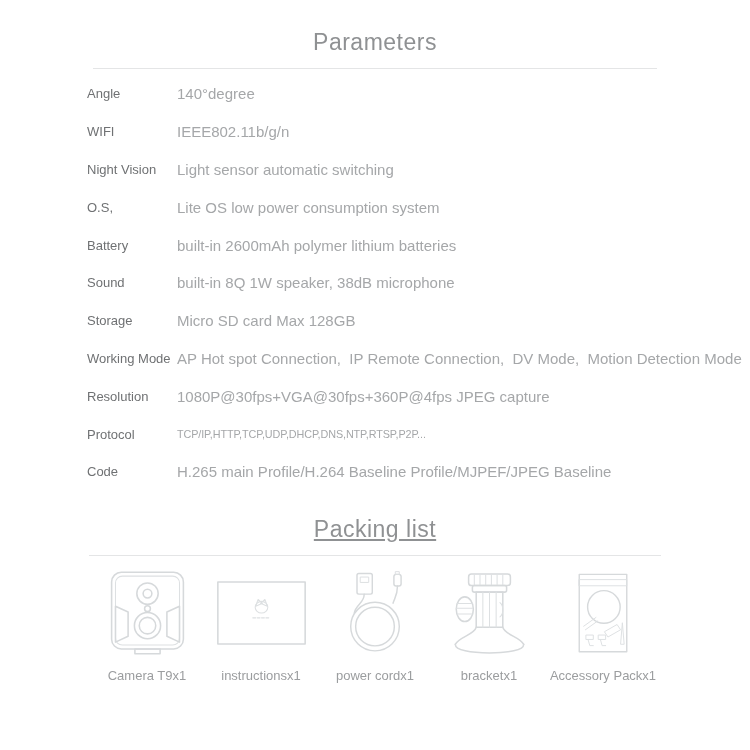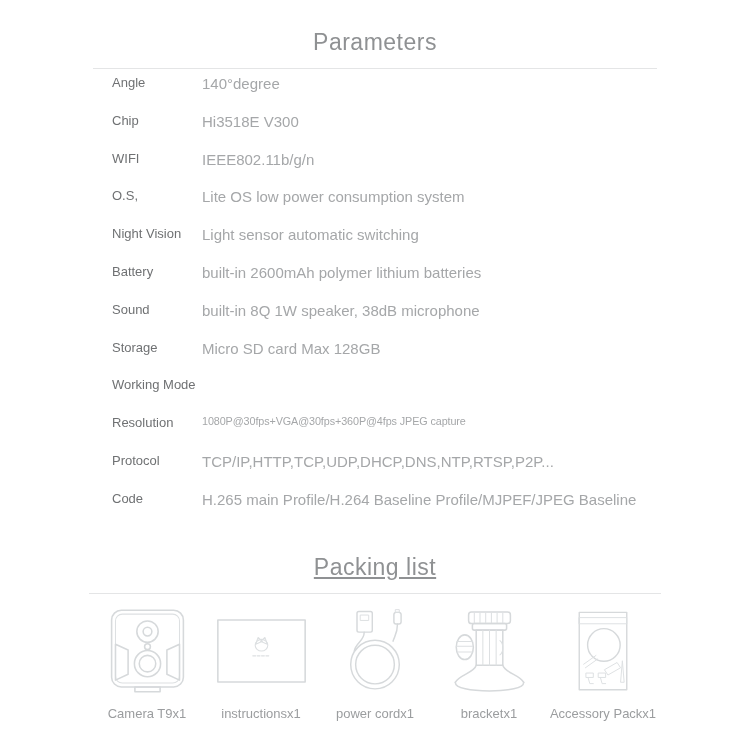--- a/index.html
+++ b/index.html
@@ -7,21 +7,21 @@
   .page{position:relative;width:750px;height:750px;background:#fff;overflow:hidden;}
 
   .sec-title{margin:12px;padding-top:16px;text-align:center;
     font-size:23px;font-weight:400;color:#8f9193;line-height:28px;letter-spacing:.5px;}
 
   .divider{border:0;border-top:1px solid #e4e5e6;margin:10px auto 0;}
   .divider-params{width:564px;}
   .divider-pack{width:572px;}
 
   .params{margin-top:6px;}
-  .param-row{height:37.8px;display:flex;padding-left:112px;}
+  .param-row{height:37.8px;display:flex;align-items:center;padding-left:87px;}
   .param-label{width:90px;flex:0 0 90px;font-size:13px;color:#6f7173;white-space:nowrap;}
   .param-value{flex:1;font-size:15px;color:#a5a7a9;white-space:pre;}
   .param-row:nth-of-type(10) .param-value{font-size:10.8px;letter-spacing:-.1px;}
 
   .packing-title{padding-top:12px;text-decoration:underline;}
   .pack-row{width:566px;margin:11px auto 7px;display:flex;justify-content:space-between;}
   .pack-item{width:110px;display:flex;flex-direction:column;align-items:center;}
   .pack-icon{width:100px;height:93px;display:flex;align-items:center;justify-content:center;}
   .pack-icon svg{display:block;}
   .pack-label{margin-top:8px;font-size:13px;color:#9b9d9f;white-space:nowrap;text-align:center;}
@@ -37,58 +37,55 @@
   <h1 class="sec-title">Parameters</h1>
   <hr class="divider divider-params">
 
   <div class="params">
 
       <div class="param-row">
         <span class="param-label">Angle</span>
         <span class="param-value">140°degree</span>
       </div>
 
-      <div class="param-row">
-        <span class="param-label">Chip</span>
-        <span class="param-value">Hi3518E V300</span>
-      </div>
 
       <div class="param-row">
         <span class="param-label">WIFI</span>
         <span class="param-value">IEEE802.11b/g/n</span>
       </div>
 
       <div class="param-row">
-        <span class="param-label">O.S,</span>
-        <span class="param-value">Lite OS low power consumption system</span>
+        <span class="param-label">Night Vision</span>
+        <span class="param-value">Light sensor automatic switching</span>
       </div>
 
       <div class="param-row">
-        <span class="param-label">Night Vision</span>
-        <span class="param-value">Light sensor automatic switching</span>
+        <span class="param-label">O.S,</span>
+        <span class="param-value">Lite OS low power consumption system</span>
       </div>
 
       <div class="param-row">
         <span class="param-label">Battery</span>
         <span class="param-value">built-in 2600mAh polymer lithium batteries</span>
       </div>
 
       <div class="param-row">
         <span class="param-label">Sound</span>
         <span class="param-value">built-in 8Q 1W speaker, 38dB microphone</span>
       </div>
 
       <div class="param-row">
         <span class="param-label">Storage</span>
         <span class="param-value">Micro SD card Max 128GB</span>
       </div>
 
 
       <div class="param-row">
         <span class="param-label">Working Mode</span>
+        <span class="param-value">AP Hot spot Connection,  IP Remote Connection,  DV Mode,  Motion Detection Mode</span>
       </div>
 
       <div class="param-row">
         <span class="param-label">Resolution</span>
         <span class="param-value">1080P@30fps+VGA@30fps+360P@4fps JPEG capture</span>
       </div>
 
       <div class="param-row">
         <span class="param-label">Protocol</span>
         <span class="param-value">TCP/IP,HTTP,TCP,UDP,DHCP,DNS,NTP,RTSP,P2P...</span>

